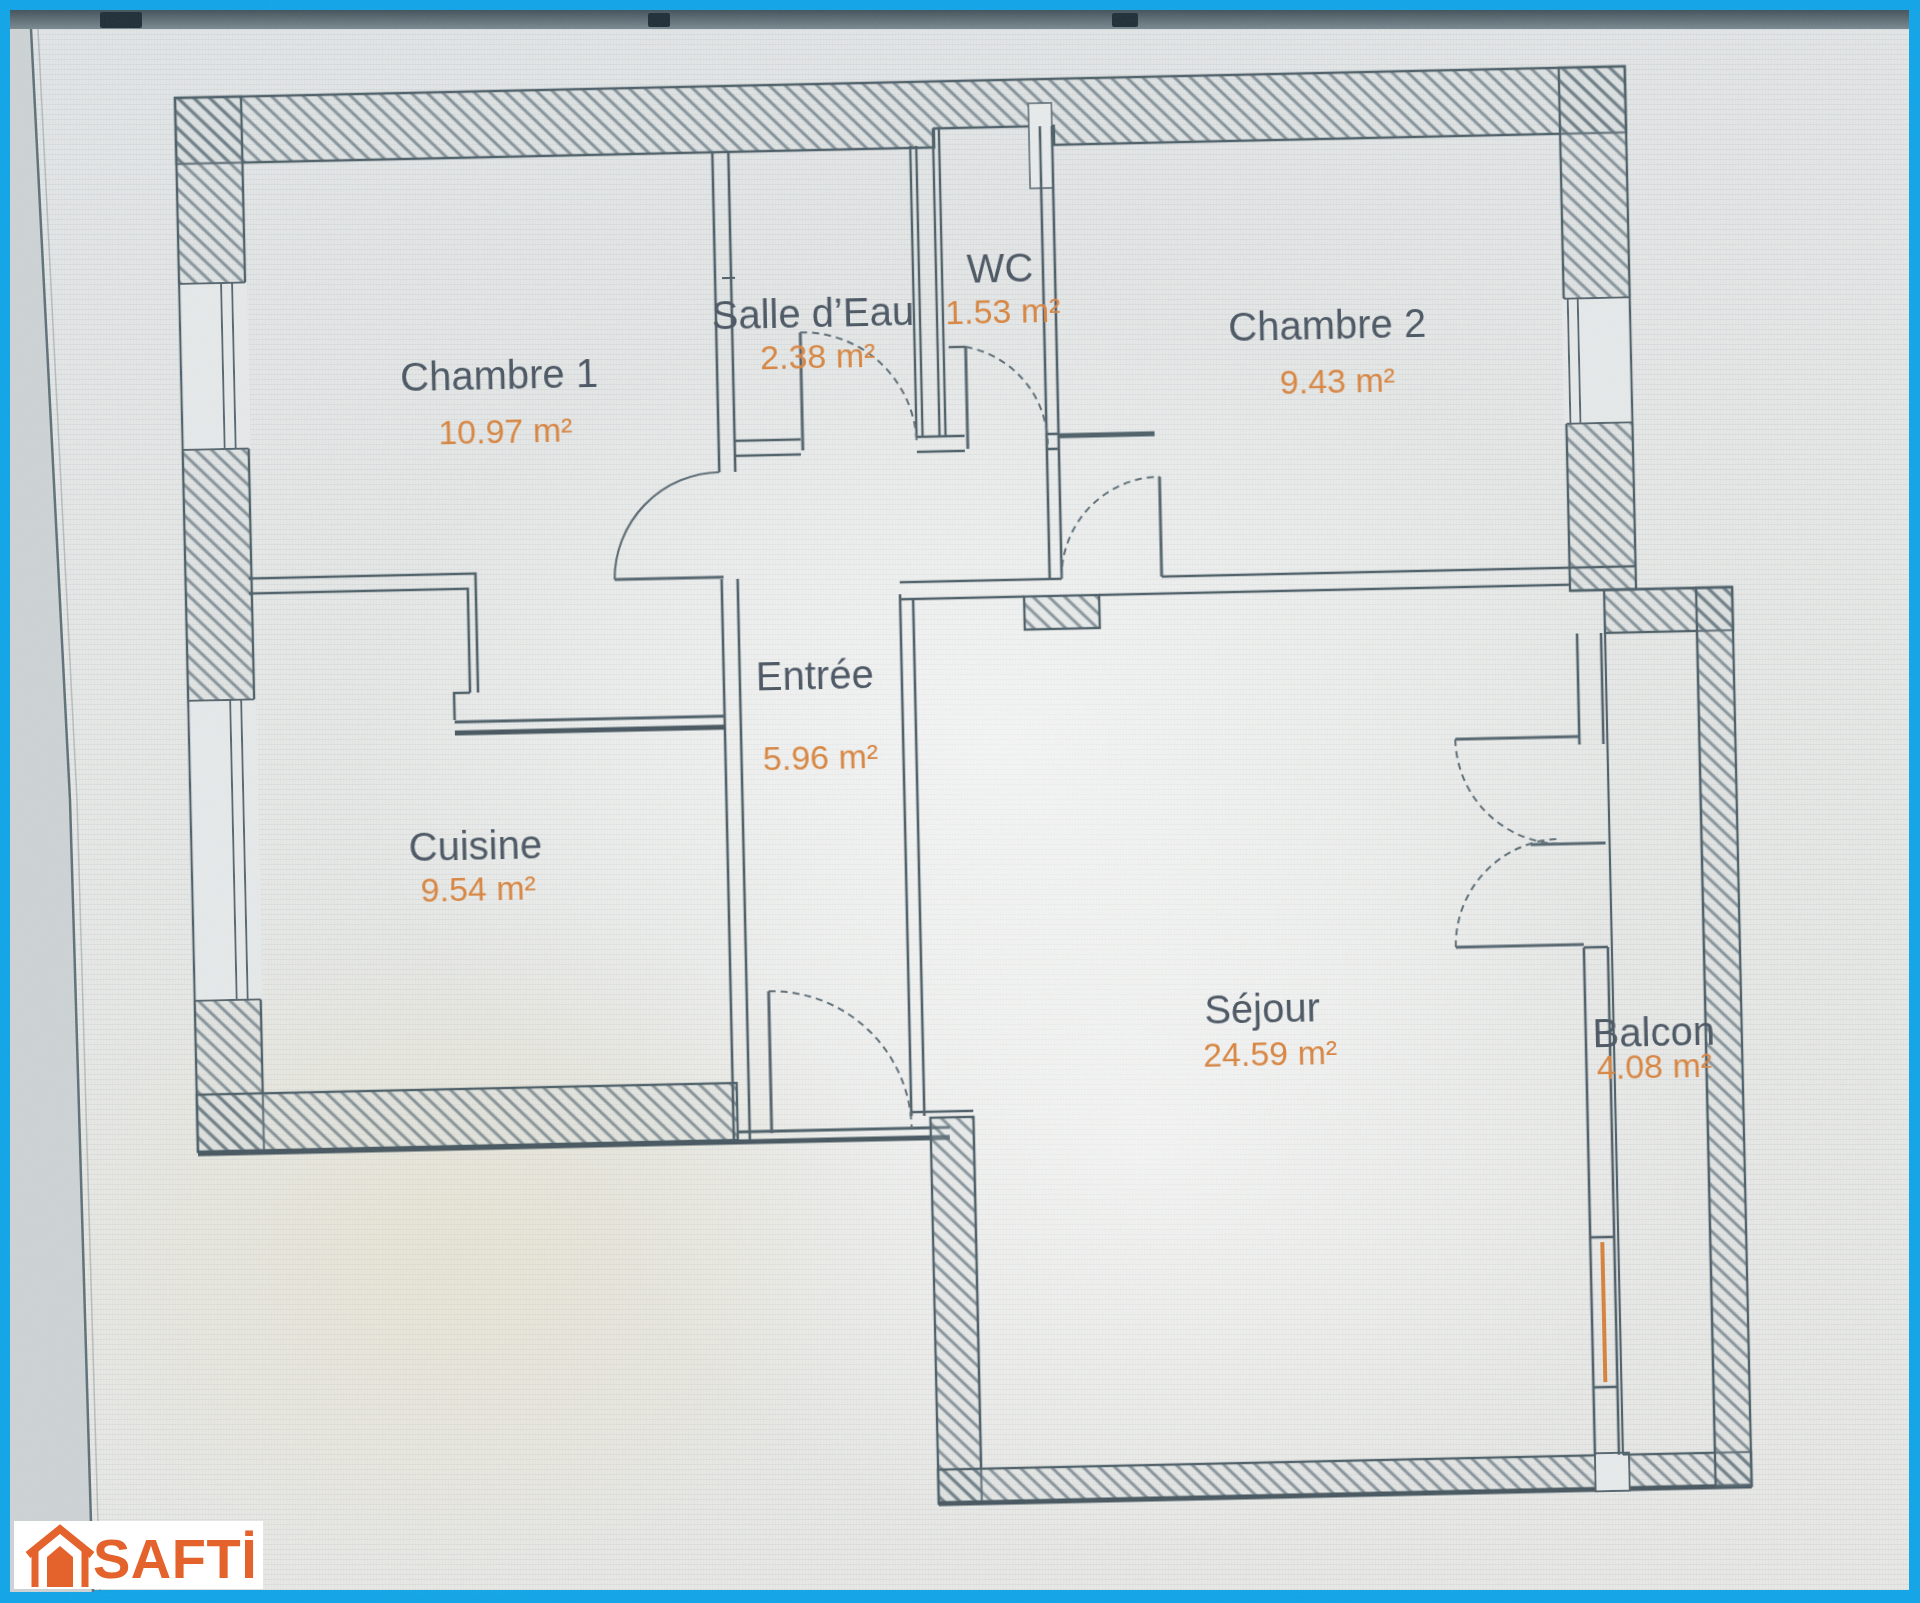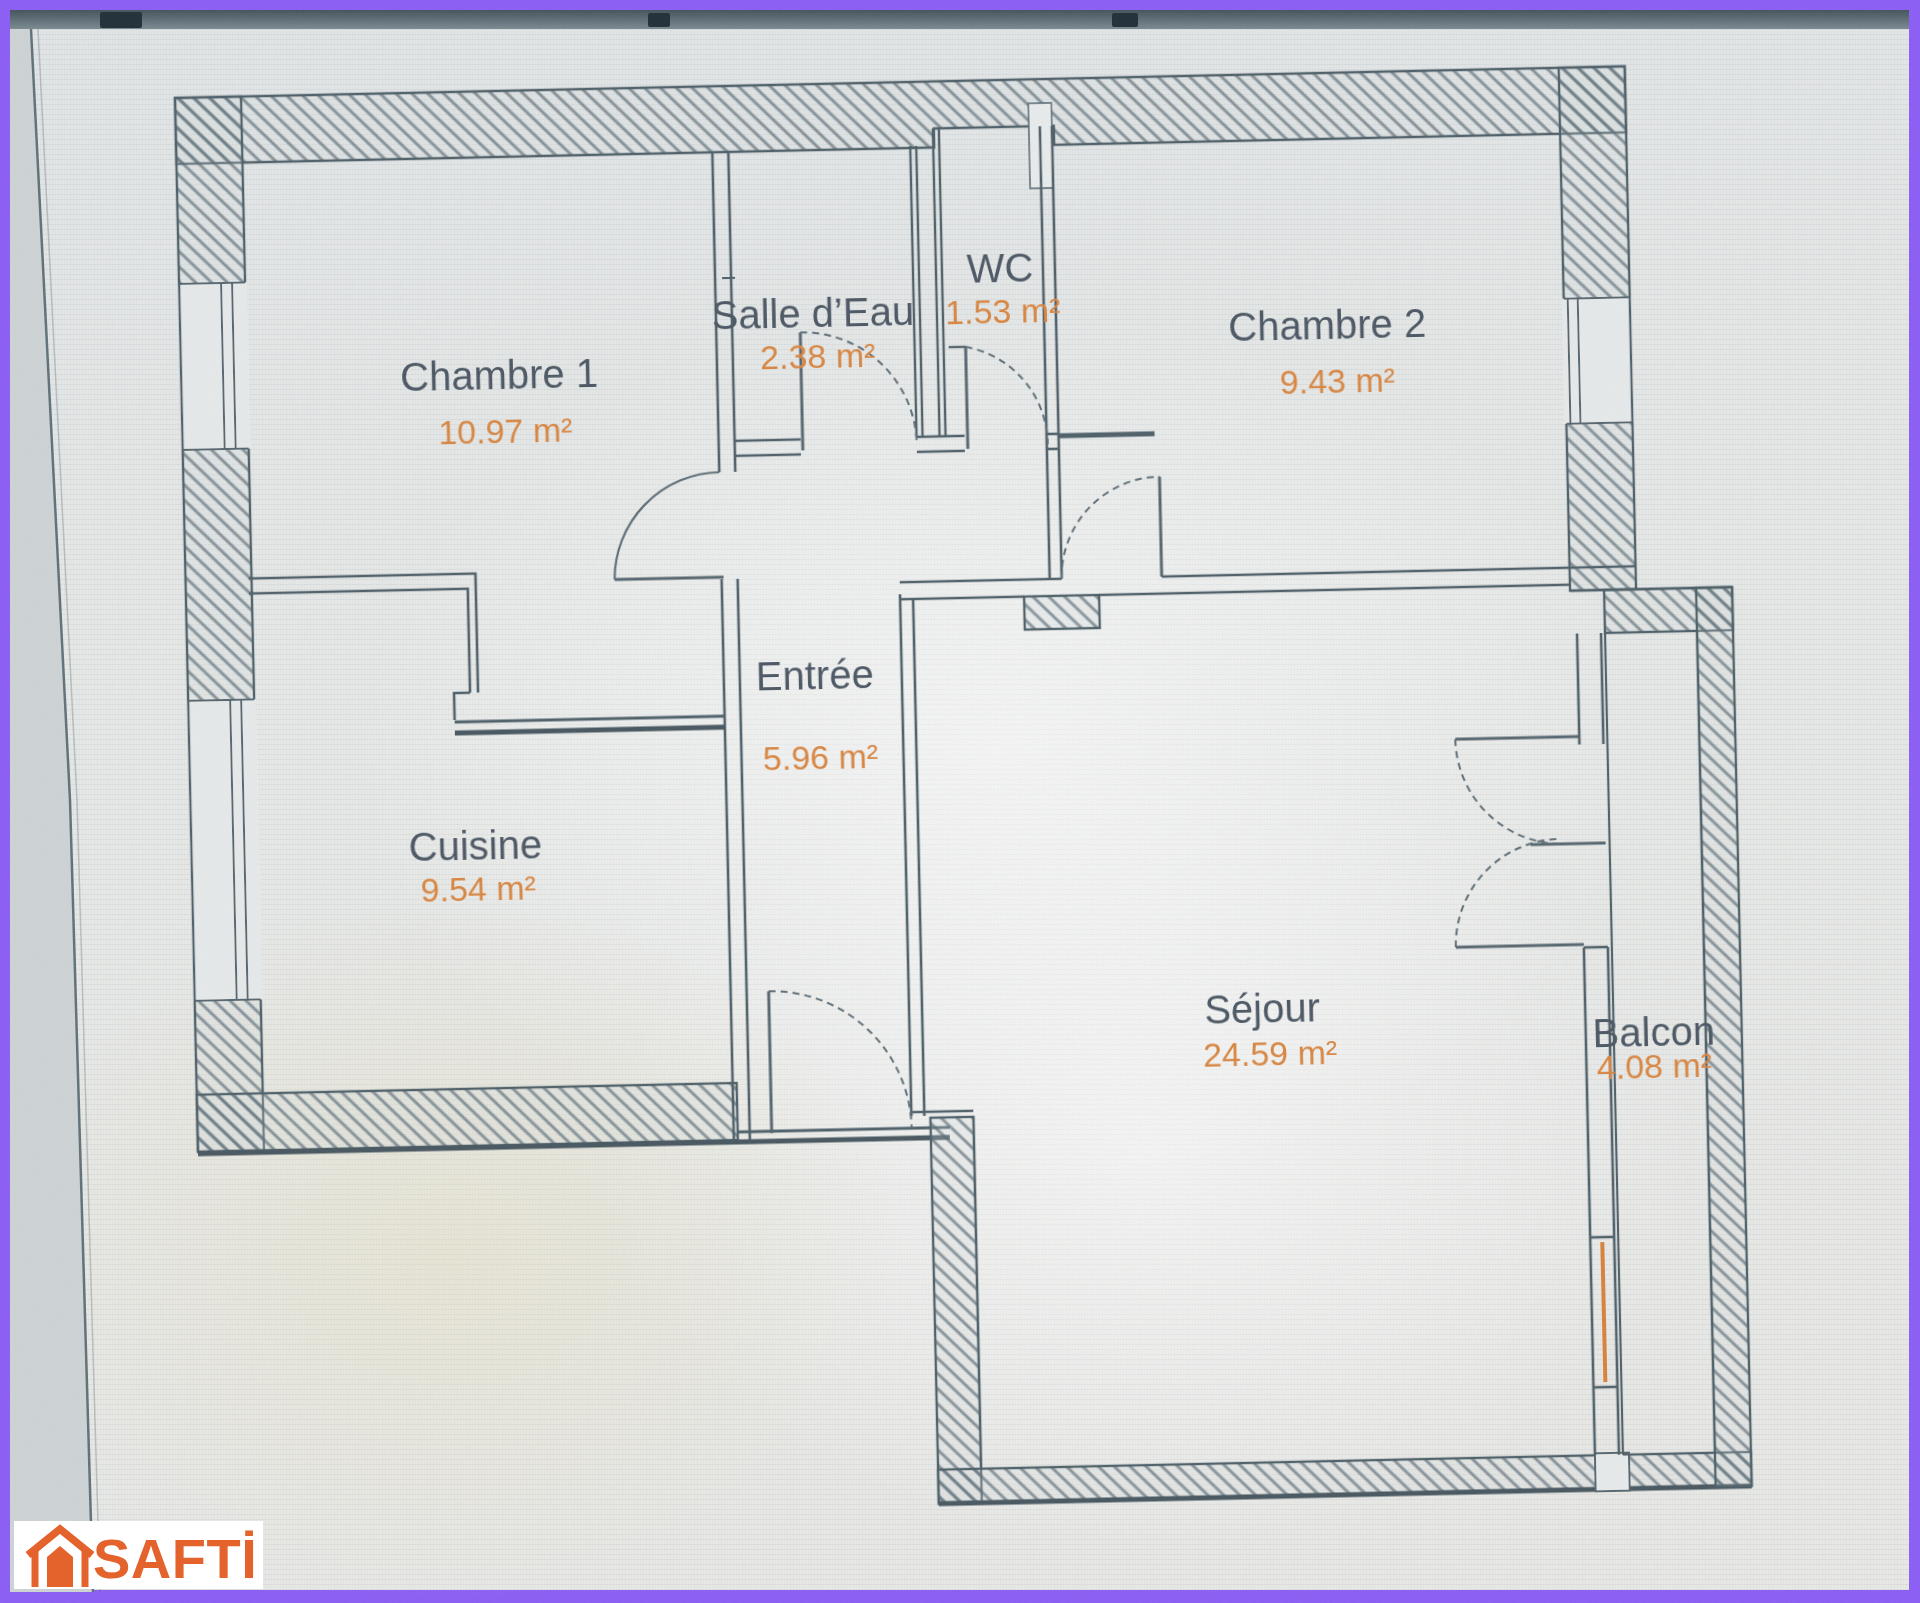--- a/index.html
+++ b/index.html
@@ -1,16 +1,16 @@
 <!DOCTYPE html>
 <html><head>
 <meta charset="utf-8">
 <style>
 html,body{margin:0;padding:0}
-.stage{position:relative;width:1920px;height:1603px;background:#8b5cf6;overflow:hidden;font-family:"Liberation Sans",sans-serif}
+.stage{position:relative;width:1920px;height:1603px;background:#0ea5e9;overflow:hidden;font-family:"Liberation Sans",sans-serif}
 .screen{position:absolute;left:10px;top:10px;width:1899px;height:1580px;
 background:
  repeating-linear-gradient(0deg, rgba(110,126,138,.09) 0 1px, rgba(255,255,255,0) 1px 5px),
  repeating-linear-gradient(90deg, rgba(120,135,147,.04) 0 1px, rgba(255,255,255,0) 1px 3px),
  linear-gradient(175deg,#e3e6e7 0%,#e8eae8 40%,#eaeae7 100%);}
 .glow1{position:absolute;left:350px;top:300px;width:1300px;height:900px;background:radial-gradient(closest-side,rgba(255,255,255,.6),rgba(255,255,255,0));}
 .glow2{position:absolute;left:600px;top:750px;width:1100px;height:800px;background:radial-gradient(closest-side,rgba(255,255,255,.55),rgba(255,255,255,0));}
 .warm{position:absolute;left:0px;top:900px;width:900px;height:703px;background:radial-gradient(closest-side,rgba(233,222,180,.33),rgba(233,222,180,0));}
 .topbar{position:absolute;left:10px;top:10px;width:1899px;height:19px;background:linear-gradient(#42515a,#7a8990);}
 svg{position:absolute;left:0;top:0}

